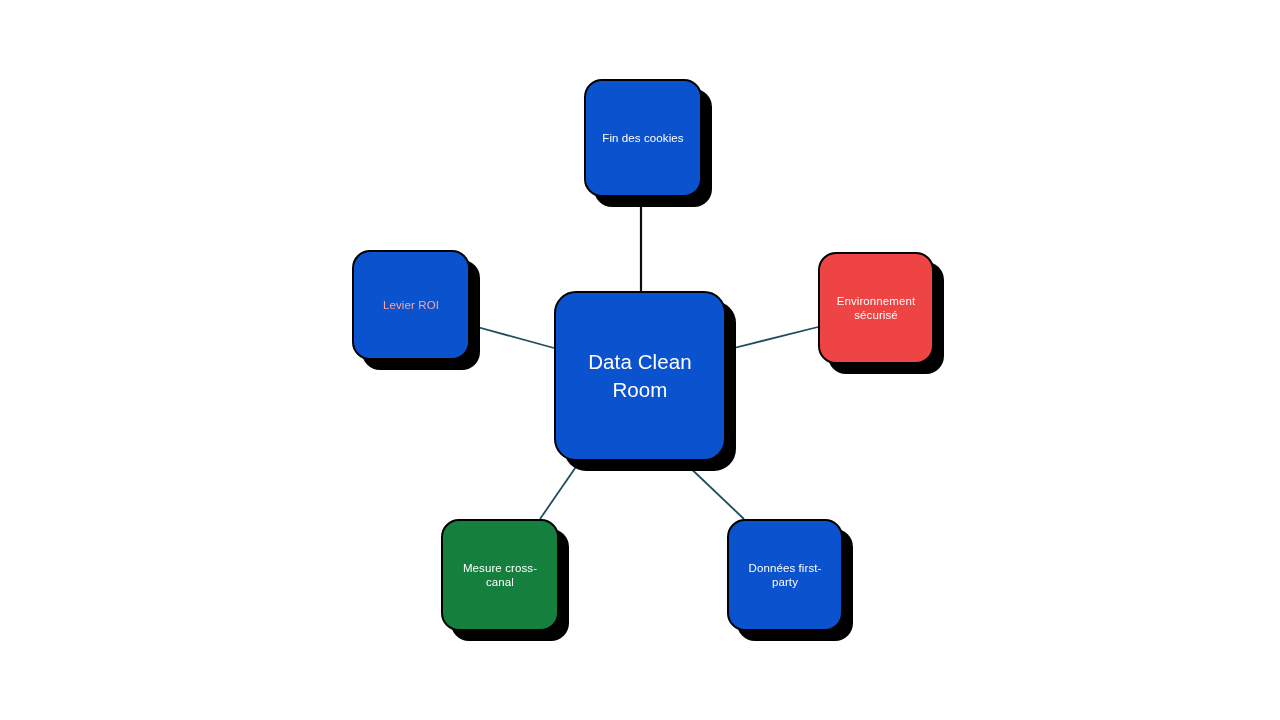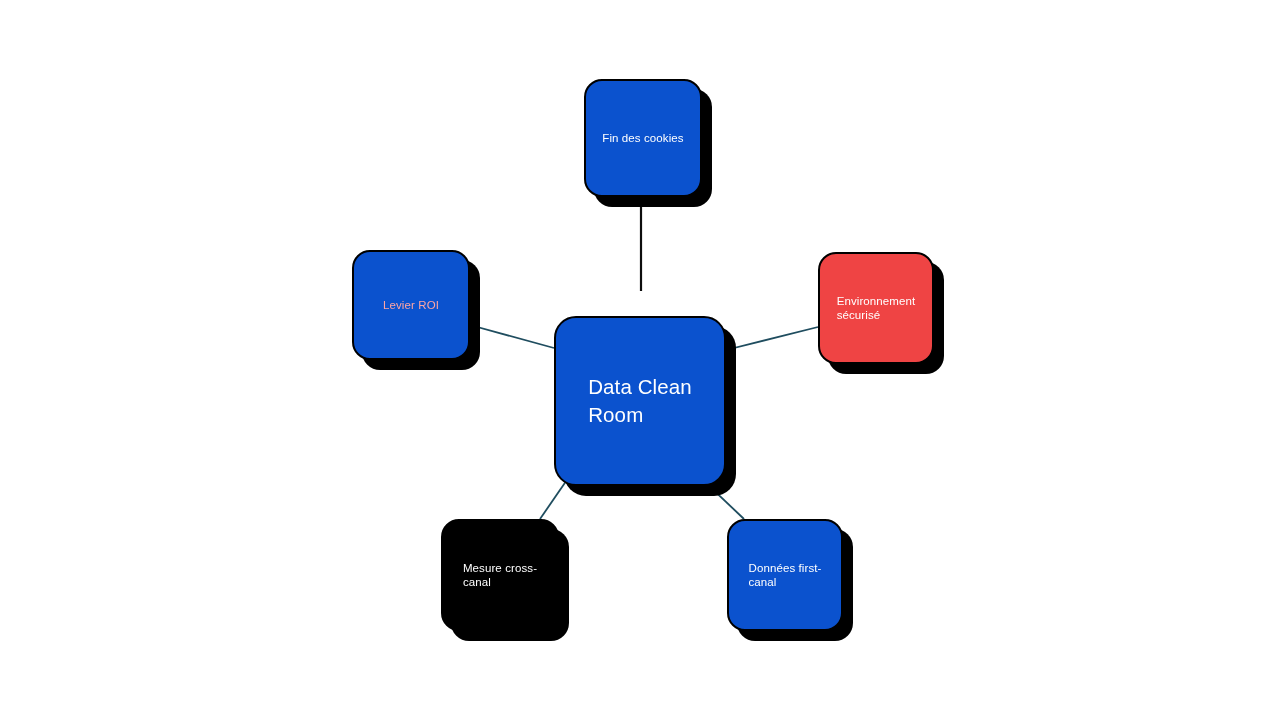--- a/index.html
+++ b/index.html
@@ -31,21 +31,21 @@
   .node {
     position: absolute;
     box-sizing: border-box;
     background: #0b52ce;
     border: 2px solid #000000;
     border-radius: 18px;
     box-shadow: 10px 10px 0 0 #000000;
     display: flex;
     align-items: center;
     justify-content: center;
-    text-align: left;
+    text-align: center;
     color: #ffffff;
     z-index: 2;
   }
   .node .label {
     display: block;
     line-height: 1.25;
     padding: 0 8px;
     white-space: pre-line;
     letter-spacing: 0.1px;
   }
@@ -67,36 +67,36 @@
 
   <svg id="edges" width="1280" height="720" viewBox="0 0 1280 720">
       <line x1="641" y1="291" x2="641" y2="197" stroke="#0d0d0d" stroke-width="2.2" stroke-linecap="butt"></line>
       <line x1="726" y1="350" x2="818" y2="327" stroke="#1f4d5f" stroke-width="1.8" stroke-linecap="butt"></line>
       <line x1="683" y1="461" x2="744" y2="519" stroke="#1f4d5f" stroke-width="1.8" stroke-linecap="butt"></line>
       <line x1="580" y1="461" x2="540" y2="519" stroke="#1f4d5f" stroke-width="1.8" stroke-linecap="butt"></line>
       <line x1="554" y1="348" x2="470" y2="325" stroke="#1f4d5f" stroke-width="1.8" stroke-linecap="butt"></line>
     </svg>
 
   <div id="nodes">
-      <div class="node node-center" style="left: 554px; top: 291px; width: 172px; height: 170px; background: rgb(11, 82, 206); border-color: rgb(0, 0, 0); color: rgb(255, 255, 255); box-shadow: rgb(0, 0, 0) 10px 10px 0px 0px; margin-top: 25px;">
+      <div class="node node-center" style="left: 554px; top: 291px; width: 172px; height: 170px; background: rgb(11, 82, 206); border-color: rgb(0, 0, 0); color: rgb(255, 255, 255); box-shadow: rgb(0, 0, 0) 10px 10px 0px 0px;">
         <span class="label">Data Clean
 Room</span>
       </div>
       <div class="node node-satellite" style="left: 584px; top: 79px; width: 118px; height: 118px; background: rgb(11, 82, 206); border-color: rgb(0, 0, 0); color: rgb(255, 255, 255); box-shadow: rgb(0, 0, 0) 10px 10px 0px 0px;">
         <span class="label">Fin des cookies</span>
       </div>
       <div class="node node-satellite" style="left: 818px; top: 252px; width: 116px; height: 112px; background: #ef4444; border-color: rgb(0, 0, 0); color: rgb(255, 255, 255); box-shadow: rgb(0, 0, 0) 10px 10px 0px 0px;">
         <span class="label">Environnement
 sécurisé</span>
       </div>
       <div class="node node-satellite" style="left: 727px; top: 519px; width: 116px; height: 112px; background: rgb(11, 82, 206); border-color: rgb(0, 0, 0); color: rgb(255, 255, 255); box-shadow: rgb(0, 0, 0) 10px 10px 0px 0px;">
         <span class="label">Données first-
-canal</span>
+party</span>
       </div>
-      <div class="node node-satellite" style="left: 441px; top: 519px; width: 118px; height: 112px; background: #000000; border-color: rgb(0, 0, 0); color: rgb(255, 255, 255); box-shadow: rgb(0, 0, 0) 10px 10px 0px 0px;">
+      <div class="node node-satellite" style="left: 441px; top: 519px; width: 118px; height: 112px; background: #15803d; border-color: rgb(0, 0, 0); color: rgb(255, 255, 255); box-shadow: rgb(0, 0, 0) 10px 10px 0px 0px;">
         <span class="label">Mesure cross-
 canal</span>
       </div>
       <div class="node node-satellite" style="left: 352px; top: 250px; width: 118px; height: 110px; background: rgb(11, 82, 206); border-color: rgb(0, 0, 0); color: #fca5a5; box-shadow: rgb(0, 0, 0) 10px 10px 0px 0px;">
         <span class="label">Levier ROI</span>
       </div>
     </div>
 
 </div>
 

